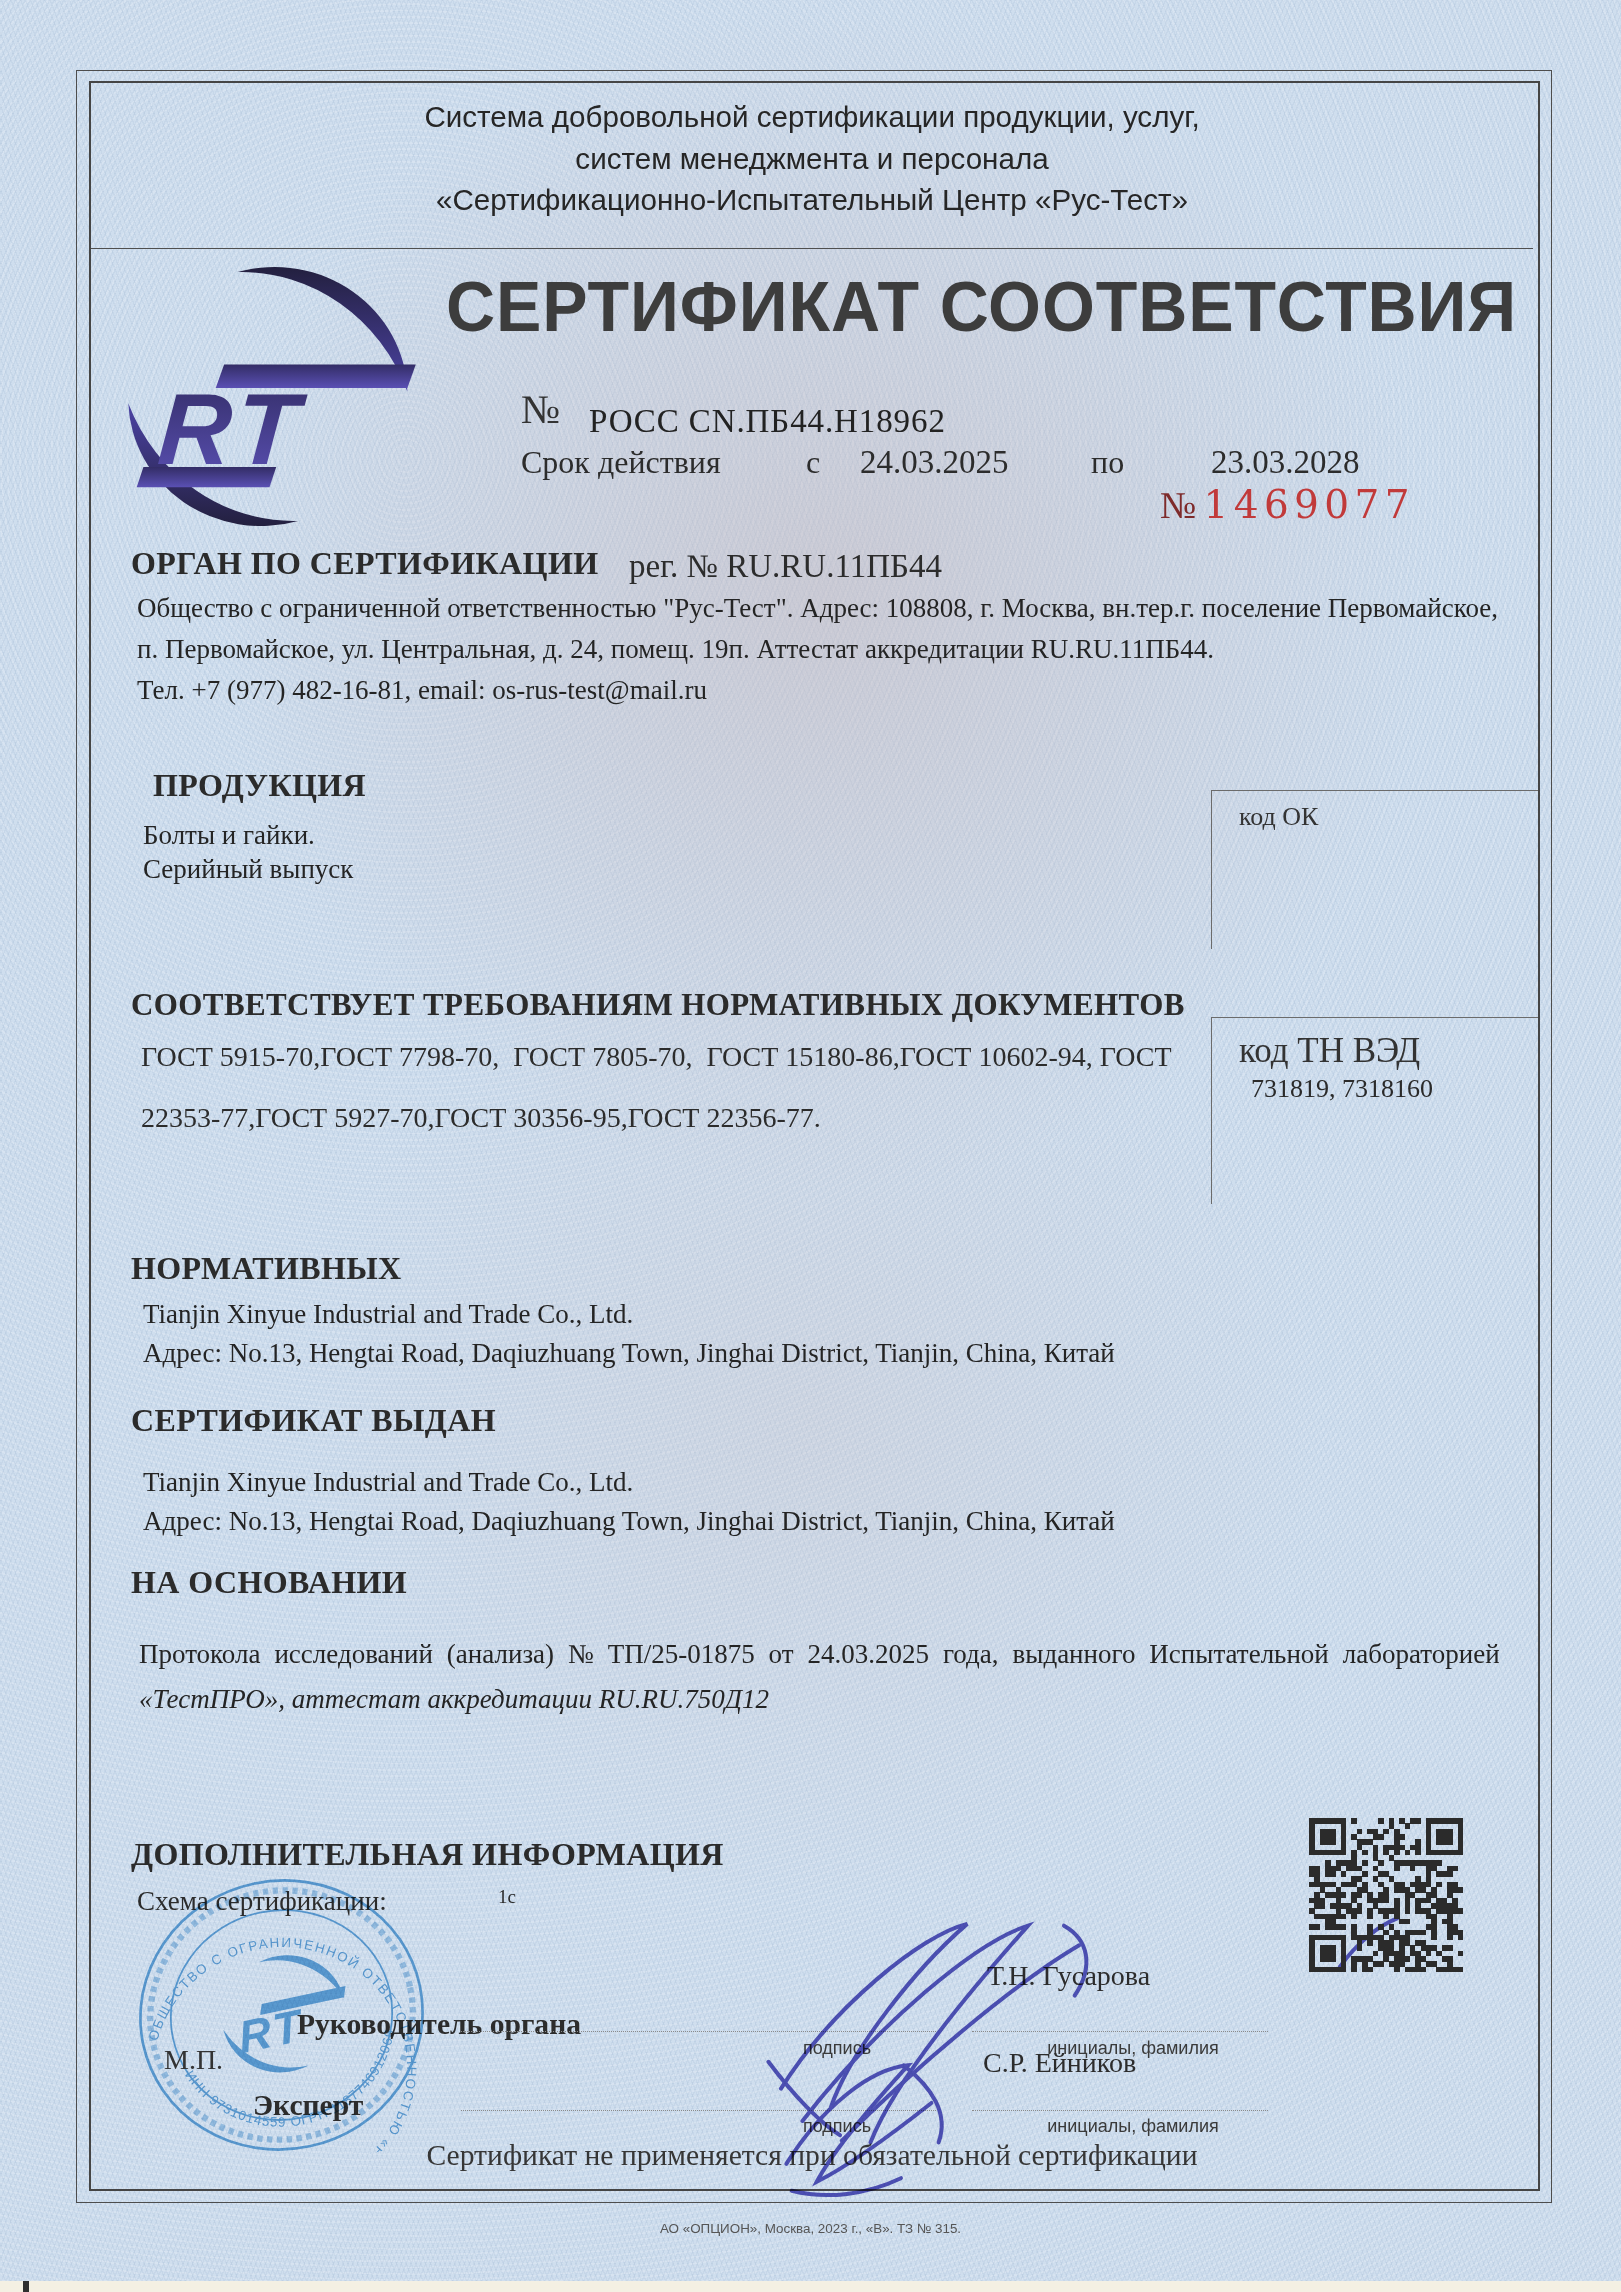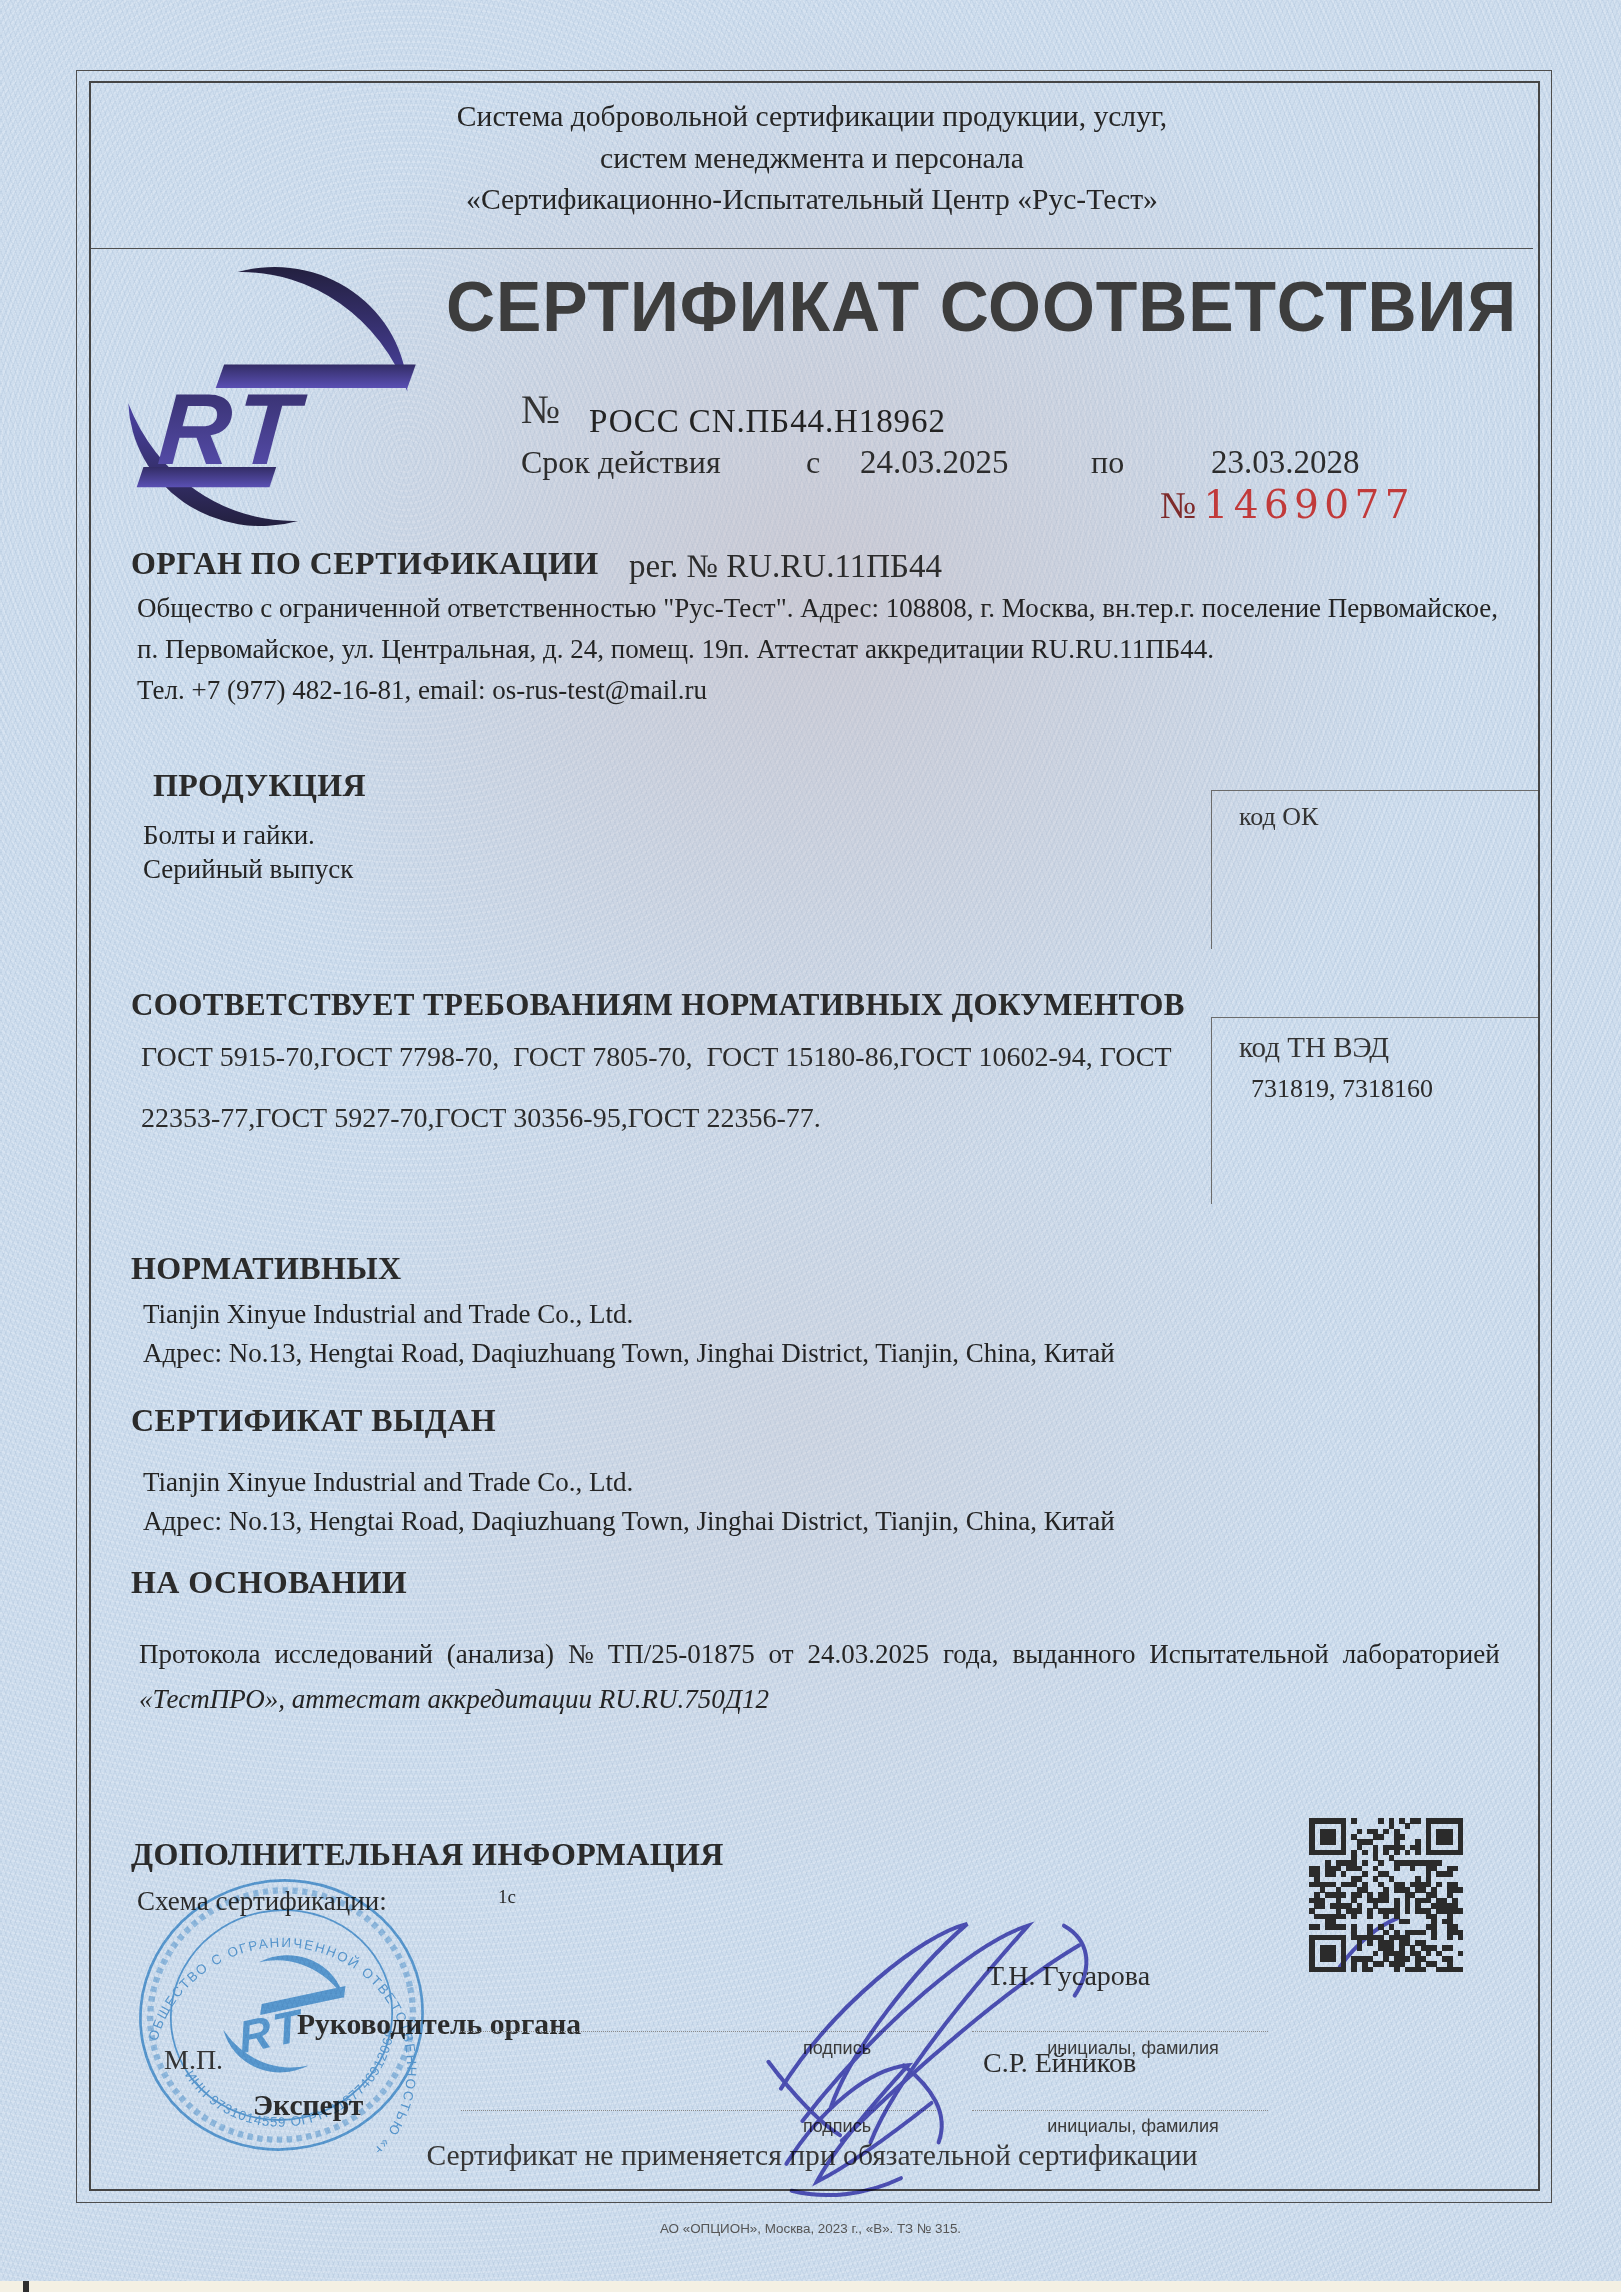--- a/index.html
+++ b/index.html
@@ -8,21 +8,21 @@
     background-image:
       radial-gradient(ellipse 55% 38% at 51% 26%, rgba(198,186,192,.55), rgba(198,186,192,0) 68%),
       radial-gradient(ellipse 45% 30% at 50% 62%, rgba(202,194,200,.30), rgba(202,194,200,0) 70%),
       repeating-linear-gradient(112deg, rgba(120,150,185,.10) 0 1.3px, transparent 1.3px 4.5px),
       repeating-linear-gradient(68deg, rgba(120,150,185,.10) 0 1.3px, transparent 1.3px 4.5px),
       repeating-radial-gradient(circle at 25% 20%, rgba(255,255,255,.16) 0 1.8px, transparent 1.8px 6.3px);
     font-family:"Liberation Serif","DejaVu Serif",serif;color:#2c2c2c;}
   .abs{position:absolute;}
   .border-outer{left:76px;top:70px;width:1474px;height:2131px;border:1.8px solid #4d4d4d;}
   .border-inner{left:89px;top:81px;width:1447px;height:2106px;border:2.7px solid #454545;}
-  .hdr-line{left:90px;width:1444px;text-align:center;font-family:Liberation Serif, serif;
+  .hdr-line{left:90px;width:1444px;text-align:center;font-family:Liberation Sans, sans-serif;
     font-size:29.6px;color:#262626;white-space:nowrap;}
   .divider{left:91px;top:248px;width:1442px;height:0;border-top:1.8px solid #4f4f4f;}
   .title{left:446px;top:265px;font-family:"Liberation Sans",sans-serif;font-weight:bold;
     font-size:68px;letter-spacing:0.9px;color:#3d3d3d;white-space:nowrap;transform:scaleY(1.04);transform-origin:left top;}
   .certno-label{left:521px;top:385px;font-size:41px;color:#333;}
   .certno-value{left:589px;top:403px;font-size:33px;color:#222;letter-spacing:0.9px;}
   .valid-label{left:521px;top:444px;font-size:32px;}
   .valid-c{left:806px;top:444px;font-size:32px;}
   .valid-from{left:860px;top:444px;font-size:33px;}
   .valid-po{left:1091px;top:444px;font-size:32px;}
@@ -39,21 +39,21 @@
   .org-l2{left:137px;top:675px;}
   .h-prod{left:131px;top:767px;margin-left:22px;}
   .prod-l0{left:143px;top:820px;}
   .prod-l1{left:143px;top:854px;}
   .okbox{left:1211px;top:790px;width:326px;height:158px;border-top:1.8px solid #6b6b6b;border-left:1.8px solid #6b6b6b;}
   .okbox .lbl{position:absolute;left:27px;top:10.7px;font-size:26px;color:#333;}
   .h-comp{left:131px;top:987px;font-size:31px;}
   .gost0{left:141px;top:1041px;font-size:28px;white-space:pre;text-align:center;}
   .gost1{left:141px;top:1102px;font-size:28px;white-space:pre;}
   .tnbox{left:1211px;top:1017px;width:326px;height:186px;border-top:1.8px solid #6b6b6b;border-left:1.8px solid #6b6b6b;}
-  .tnbox .lbl{position:absolute;left:27px;top:12.5px;font-size:29px;color:#333;}
+  .tnbox .lbl{position:absolute;left:27px;top:12.5px;font-size:35px;color:#333;}
   .tnbox .val{position:absolute;left:39px;top:56px;font-size:26px;color:#2a2a2a;}
   .h-manuf{left:131px;top:1250px;}
   .man-l0{left:143px;top:1299px;}
   .man-l1{left:143px;top:1338px;}
   .h-issued{left:131px;top:1402px;}
   .iss-l0{left:143px;top:1467px;}
   .iss-l1{left:143px;top:1506px;}
   .h-basis{left:131px;top:1564px;}
   .bas-l0{left:139px;top:1639px;word-spacing:7.2px;}
   .bas-l1{left:139px;top:1684px;font-style:italic;}

